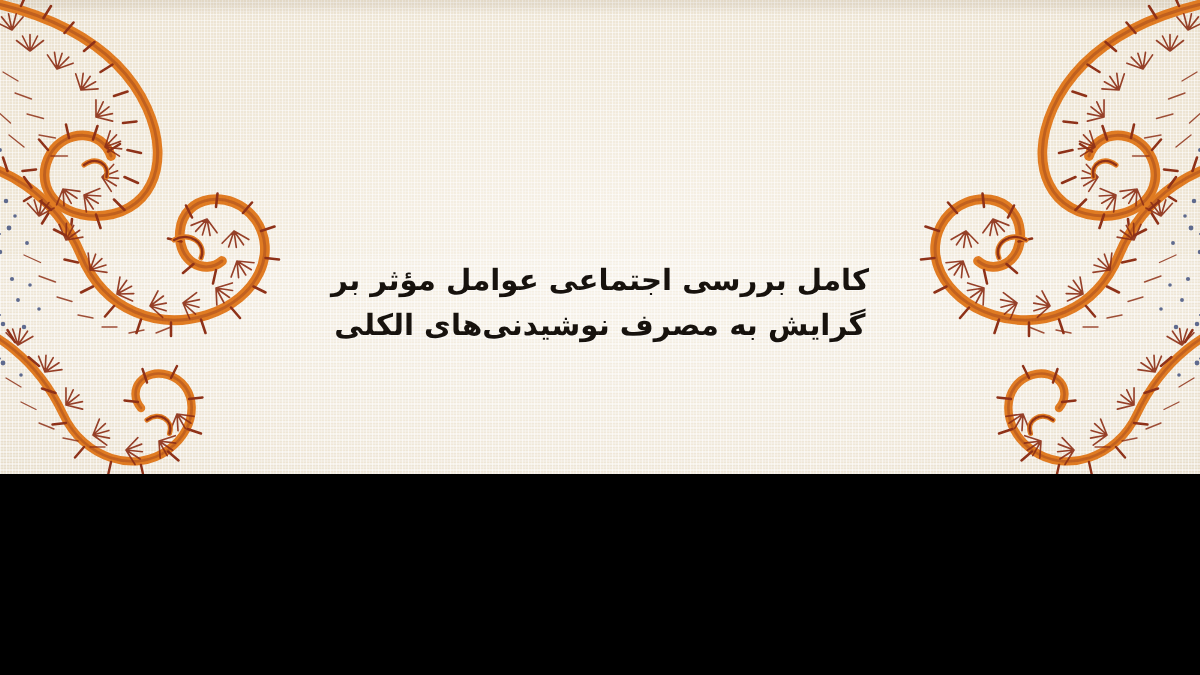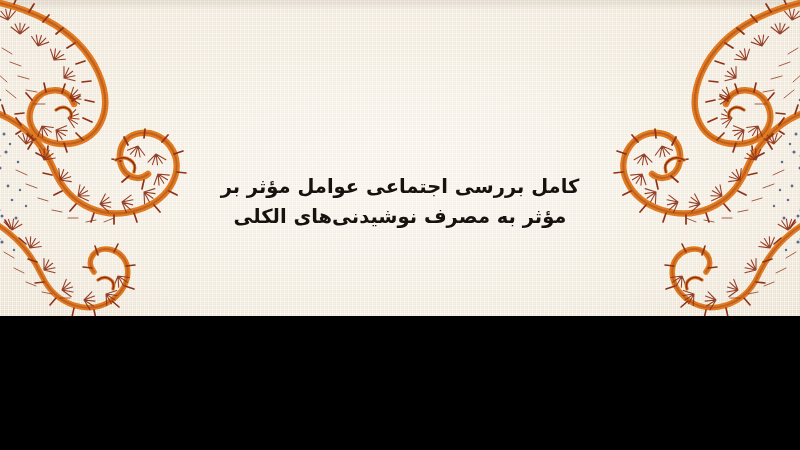--- a/index.html
+++ b/index.html
@@ -273,21 +273,21 @@
           <path d="M130 166 c 10 -6, 22 2, 18 12"></path>
           <path d="M112 286 c 8 -6, 18 0, 15 9"></path>
           <path d="M70 116 c 8 -6, 17 -1, 15 8"></path>
         </g>
       </g>
     </svg>
   </div>
 
   <div id="title">
     <span class="ln">کامل بررسی اجتماعی عوامل مؤثر بر</span>
-    <span class="ln">مؤثر به مصرف نوشیدنی‌های الکلی</span>
+    <span class="ln">گرایش به مصرف نوشیدنی‌های الکلی</span>
   </div>
 
   <div id="fringe">
     <svg viewBox="0 0 800 98" xmlns="http://www.w3.org/2000/svg" preserveAspectRatio="none">
       <defs>
         <linearGradient id="cord" x1="0" y1="0" x2="1" y2="0">
           <stop offset="0%" stop-color="#c99564"></stop>
           <stop offset="40%" stop-color="#eec79b"></stop>
           <stop offset="100%" stop-color="#b9804f"></stop>
         </linearGradient>

